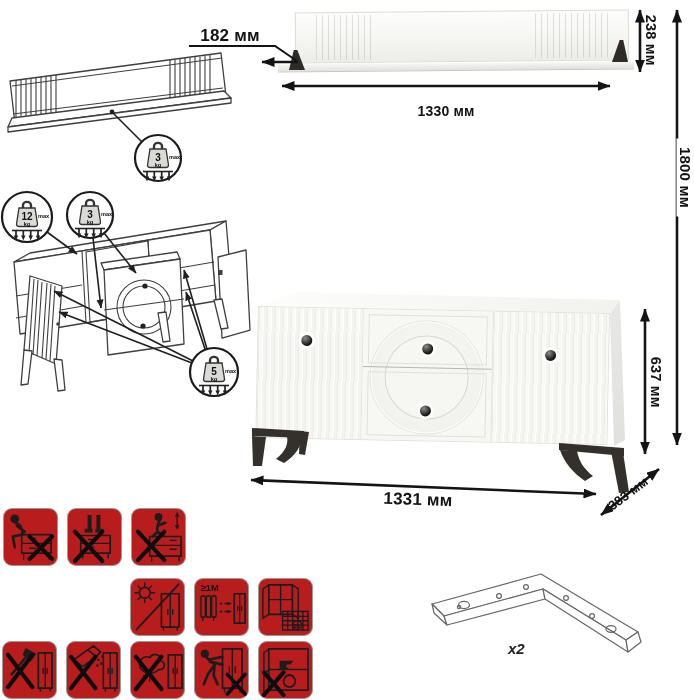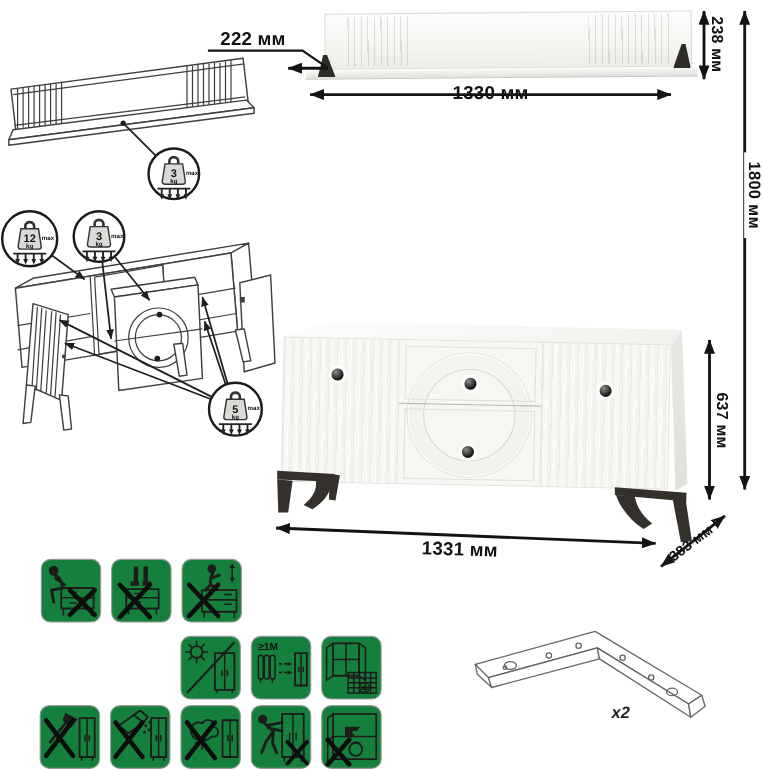--- a/index.html
+++ b/index.html
@@ -39,22 +39,22 @@
     background:radial-gradient(circle at 35% 30%,#8d8d8a,#181817 65%);
     box-shadow:0 0 0 3px rgba(255,255,255,.85);}
   #sb .ringO{position:absolute;left:8px;top:11px;width:112px;height:112px;border-radius:50%;
     background:radial-gradient(circle at 50% 46%,#fbfbf9,#efefeb 85%);
     box-shadow:0 0 0 1px #e3e3dd, inset 0 0 0 1px #fdfdfb;}
   #sb .ringI{position:absolute;left:22px;top:25px;width:84px;height:84px;border-radius:50%;
     border:1px solid #d8d8d2;background:#f6f6f2;box-sizing:border-box;}
   #sb .split{position:absolute;left:0;top:57px;width:100%;height:1px;background:#b6b6b0;}
   #sb .fr{position:absolute;border:1px solid #e1e1da;}
   
-  .tile{position:absolute;width:55px;height:58px;background:#15803d;border:1.6px solid #9a9a96;
-    border-radius:9px;box-sizing:border-box;margin-left:34px;}
+  .tile{position:absolute;width:55px;height:58px;background:#b91c1c;border:1.6px solid #9a9a96;
+    border-radius:9px;box-sizing:border-box;}
   .tile svg{position:absolute;left:1px;top:1px;}
   .ln{fill:none;stroke:#1c1c1c;stroke-width:1.7;stroke-linecap:round;stroke-linejoin:round;}
   .ln15{fill:none;stroke:#1c1c1c;stroke-width:1.4;stroke-linecap:round;}
   .fl{fill:#1c1c1c;stroke:none;}
   .xx{fill:none;stroke:#0d0d0d;stroke-width:4.2;stroke-linecap:round;}
   .x3{fill:none;stroke:#0d0d0d;stroke-width:3.6;stroke-linecap:round;}
   .bd{fill:none;stroke:#1c1c1c;stroke-width:2.7;stroke-linecap:round;stroke-linejoin:round;}
   svg text{font-family:"Liberation Sans","DejaVu Sans",sans-serif;fill:#111;}
   .ictx{font-weight:700;}
   
@@ -228,28 +228,28 @@
       <ellipse cx="464" cy="605" rx="5.5" ry="3.6" fill="none"></ellipse>
       <circle cx="459" cy="607" r="1.6" fill="none"></circle>
       <circle cx="499" cy="596" r="2.4" fill="none"></circle>
       <circle cx="526" cy="587" r="2.4" fill="none"></circle>
       <circle cx="566" cy="598" r="2.4" fill="none"></circle>
       <circle cx="592" cy="616" r="2.4" fill="none"></circle>
       <ellipse cx="611" cy="629" rx="5" ry="3.4" fill="none"></ellipse>
     </g>
   </svg>
 
-  <div class="dim" style="left:190px;top:27px;width:80px;font-size:17px;">222 мм</div>
-  <div class="dim" style="left:396px;top:76px;width:100px;font-size:17px;">1330 мм</div>
+  <div class="dim" style="left:190px;top:27px;width:80px;font-size:17px;">182 мм</div>
+  <div class="dim" style="left:396px;top:104px;width:100px;font-size:14px;">1330 мм</div>
   <div class="dim rot90" style="left:622px;top:33px;width:58px;font-size:14.5px;">238 мм</div>
   <div class="dim rot90 whbg" style="left:646px;top:169px;width:72px;font-size:15px;">1800 мм</div>
   <div class="dim rot90" style="left:626px;top:375px;width:60px;font-size:14.5px;">637 мм</div>
   <div class="dim" style="left:368px;top:491px;width:100px;font-size:17px;transform:rotate(2deg);">1331 мм</div>
   <div class="dim" style="left:597px;top:487px;width:62px;font-size:13px;transform:rotate(-37deg);">383 мм</div>
-  <div class="xq" style="left:508px;top:640px;font-size:15px;margin-left:48px;">x2</div>
+  <div class="xq" style="left:508px;top:640px;font-size:15px;">x2</div>
 
   <div class="tile" style="left:3px;top:508px;">
     <svg width="51" height="54" viewBox="0 0 52 55">
       <rect class="ln" x="17" y="25" width="30" height="19"></rect>
       <path class="ln15" d="M17,34 H47 M25,29 h6 M25,39 h6 M19,44 v6 M45,44 v6"></path>
       <circle class="fl" cx="10" cy="9" r="4.5"></circle>
       <path class="bd" d="M11,13 C16,15 18,19 18,25 L8,27 L10,38 M12,16 L20,22"></path>
       <path class="xx" d="M25,27 L48,50 M48,27 L25,50"></path>
     </svg>
   </div>

